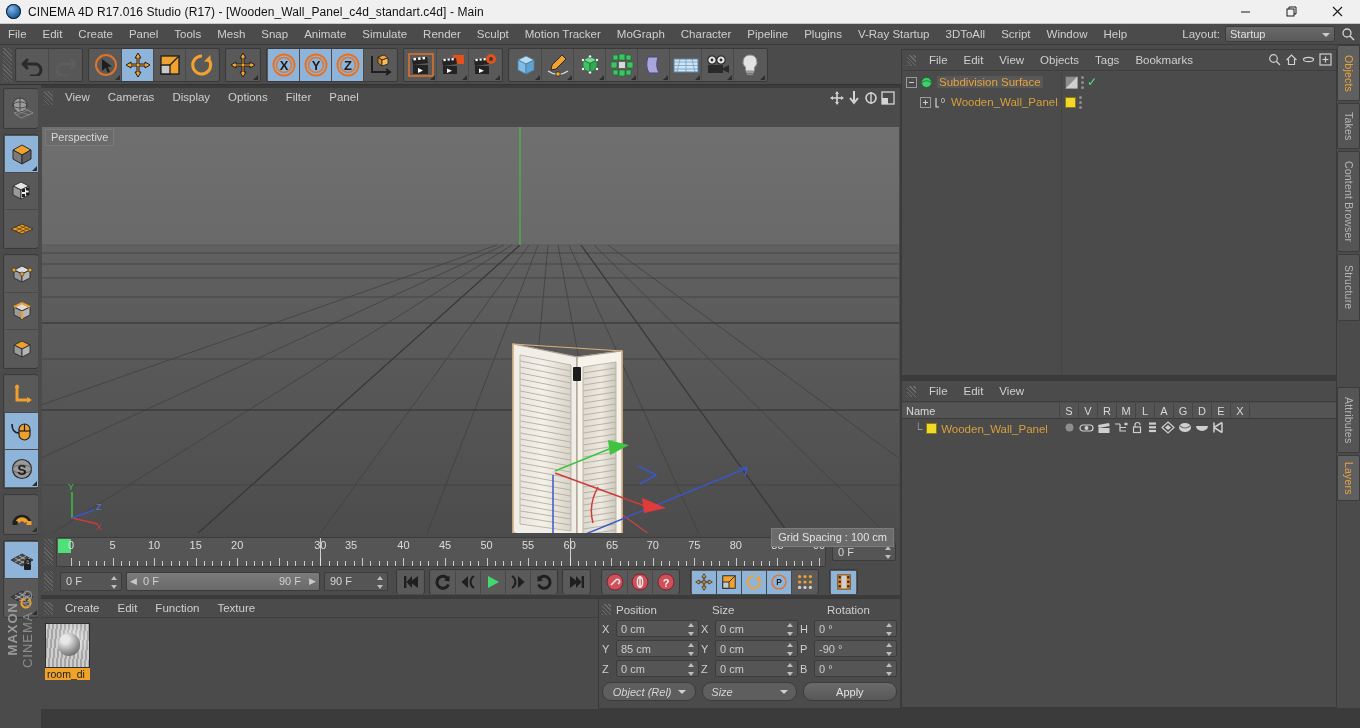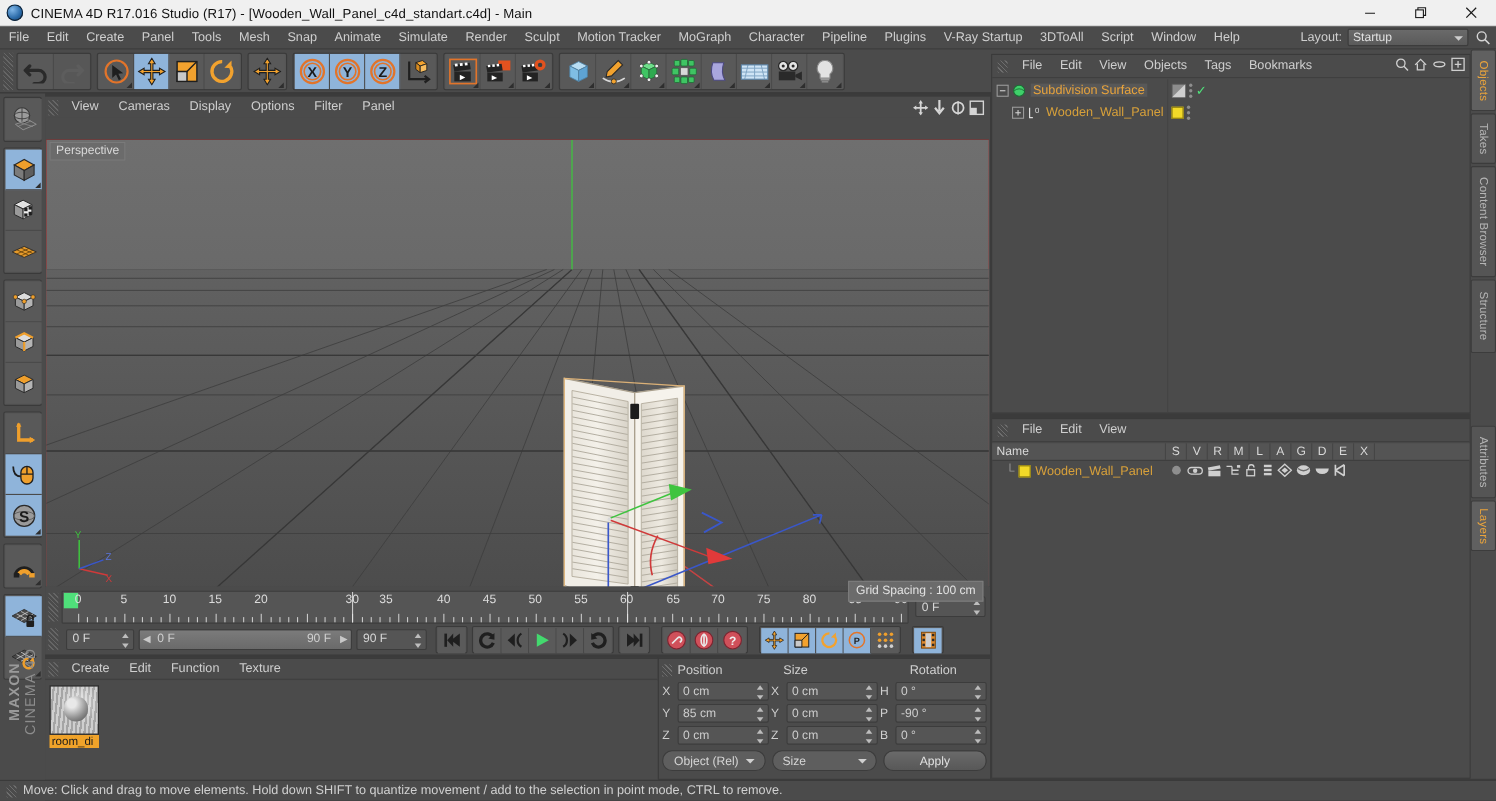--- a/index.html
+++ b/index.html
@@ -170,21 +170,21 @@
   .coords-head .grip2 { width: 9px; height: 11px; margin-right: 5px;
     background-image: repeating-linear-gradient(45deg,#6e6e6e 0 1px, transparent 1px 3px); }
   .coords-head span { font-size: 11.5px; color: #cfcfcf; }
   .cgrid { display: grid; grid-template-columns: 12px 1fr 12px 1fr 12px 1fr; gap: 3px 2px; align-items: center; margin-top: 2px; }
   .caxis { font-size: 11px; color: #cfcfcf; text-align: left; }
   .cfield { height: 17px; background: #555; border: 1px solid #3c3c3c; border-radius: 2px;
     font-size: 11px; color: #cdcdcd; display: flex; align-items: center; padding-left: 4px; position: relative; }
   .cfield .spin { top: 2px; }
   .cbottom { display: grid; grid-template-columns: 1fr 1fr 1fr; gap: 6px; margin-top: 5px; }
   .cdrop { height: 19px; background: #5e5e5e; border: 1px solid #3c3c3c; border-radius: 9px;
-    font-size: 11px; color: #d5d5d5; display: flex; align-items: center; justify-content: center; gap: 6px; position: relative; }
+    font-size: 11px; color: #d5d5d5; display: flex; align-items: center; justify-content: center; gap: 6px; position: relative; font-style: italic; }
   .cdrop .caret { width: 0; height: 0; border-left: 4px solid transparent; border-right: 4px solid transparent; border-top: 4px solid #d0d0d0; }
   .capply { height: 19px; background: linear-gradient(#6a6a6a,#585858); border: 1px solid #3c3c3c;
     border-radius: 9px; font-size: 11px; color: #e2e2e2; display: flex; align-items: center; justify-content: center; }
 
   
   .objman { position: absolute; left: 901px; top: 49px; width: 436px; height: 327px;
     background: #4b4b4b; border: 1px solid #3a3a3a; }
   .om-menu { height: 21px; display: flex; align-items: center; border-bottom: 1px solid #3f3f3f; }
   .om-menu .grip2 { width: 9px; height: 11px; margin: 0 5px;
     background-image: repeating-linear-gradient(45deg,#6e6e6e 0 1px, transparent 1px 3px); }
@@ -1470,18 +1470,14 @@
       <span>Structure</span>
     </div>
     <div class="vtab" style="height:66px;margin-top:66px;">
       <span>Attributes</span>
     </div>
     <div class="vtab active" style="height:46px;">
       <span>Layers</span>
     </div>
   </div>
 
-  <div class="statusbar">
-    <div class="grip2"></div>
-    <div class="txt">Move: Click and drag to move elements. Hold down SHIFT to quantize movement / add to the selection in point mode, CTRL to remove.</div>
-  </div>
 
 </div>
 
 </body></html>

